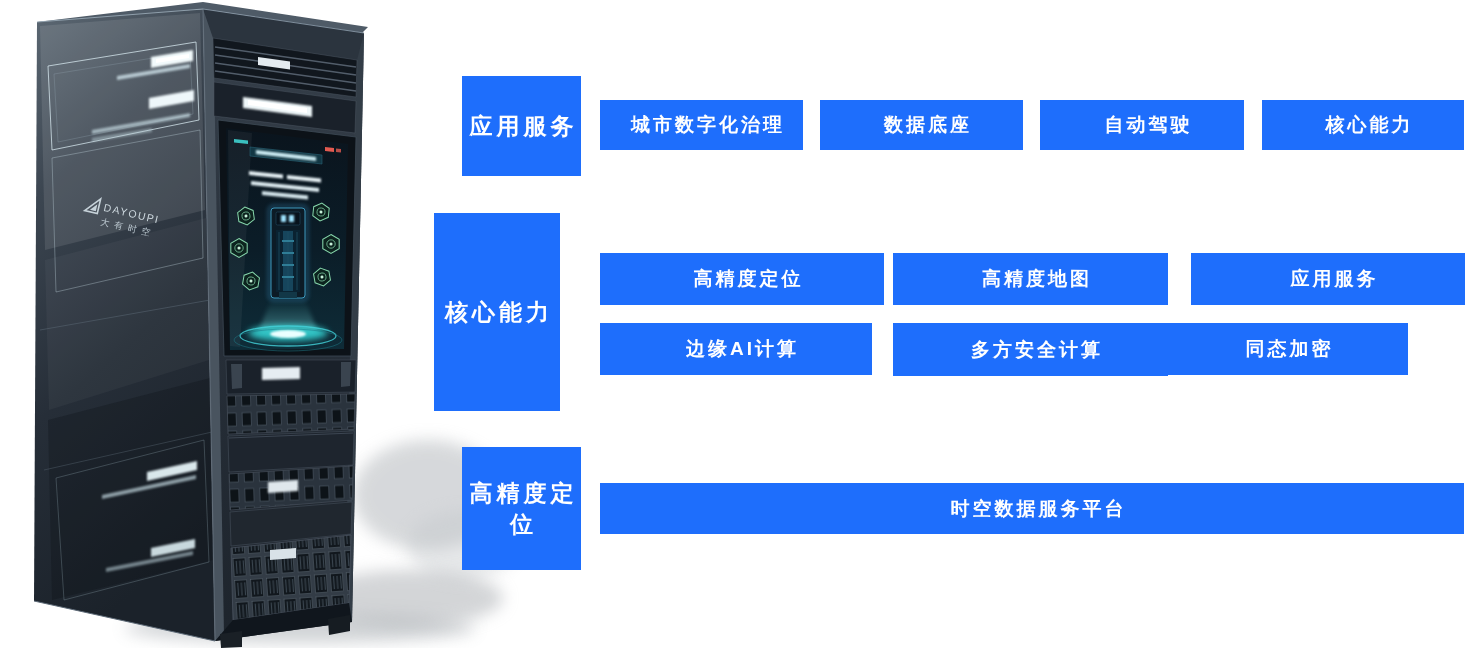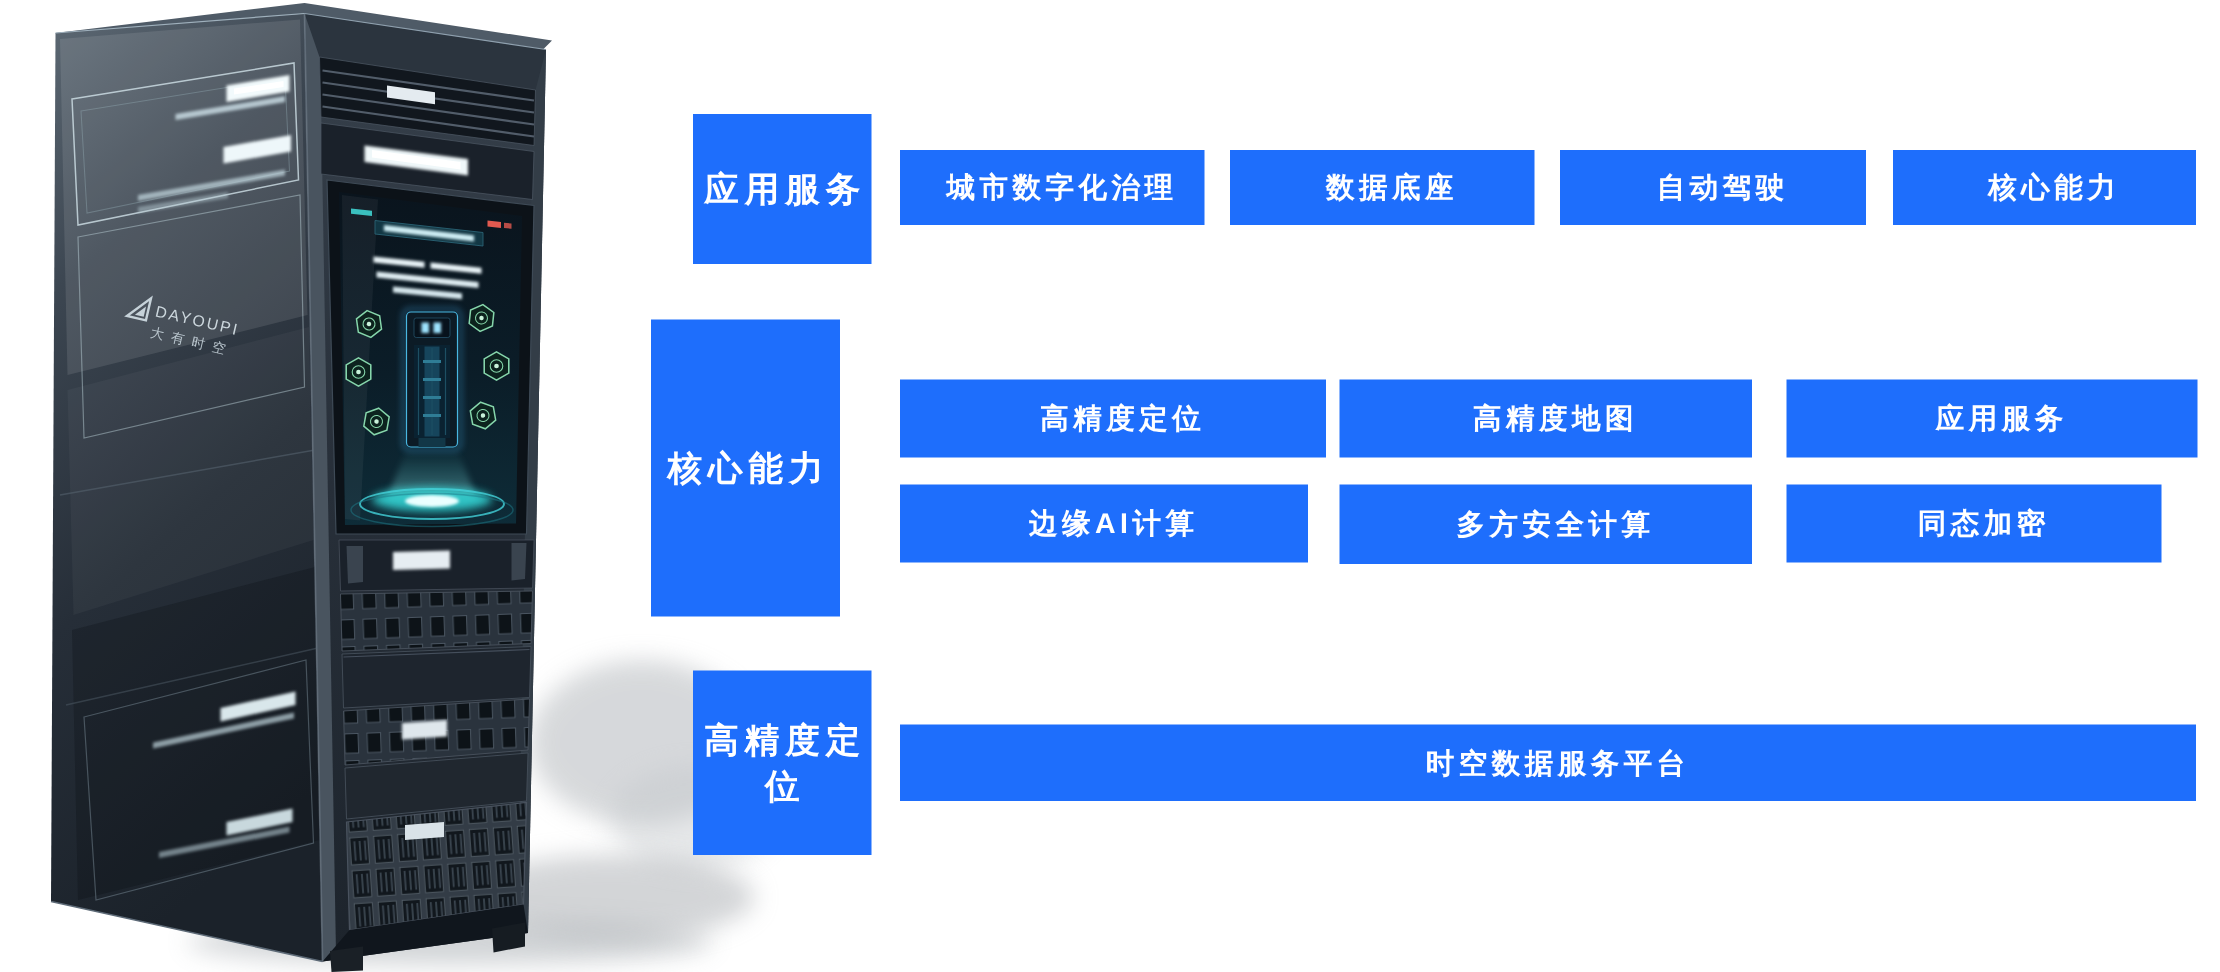--- a/index.html
+++ b/index.html
@@ -222,19 +222,19 @@
     <div class="box itm" style="left:820px;top:100px;width:203px;height:50px">数据底座</div>
     <div class="box itm" style="left:1040px;top:100px;width:204px;height:50px">自动驾驶</div>
     <div class="box itm" style="left:1262px;top:100px;width:202px;height:50px">核心能力</div>
 
     <div class="box lbl" style="left:434px;top:213px;width:126px;height:198px">核心能力</div>
     <div class="box itm" style="left:600px;top:253px;width:284px;height:52px">高精度定位</div>
     <div class="box itm" style="left:893px;top:253px;width:275px;height:52px">高精度地图</div>
     <div class="box itm" style="left:1191px;top:253px;width:274px;height:52px">应用服务</div>
     <div class="box itm" style="left:600px;top:323px;width:272px;height:52px">边缘AI计算</div>
     <div class="box itm" style="left:893px;top:323px;width:275px;height:53px">多方安全计算</div>
-    <div class="box itm" style="left:1191px;top:323px;width:250px;height:52px">同态加密</div>
+    <div class="box itm" style="left:1158px;top:323px;width:250px;height:52px">同态加密</div>
 
     <div class="box lbl" style="left:462px;top:447px;width:119px;height:123px">高精度定位</div>
     <div class="box itm" style="left:600px;top:483px;width:864px;height:51px">时空数据服务平台</div>
   </div>
 
 </div>
 
 </body></html>

